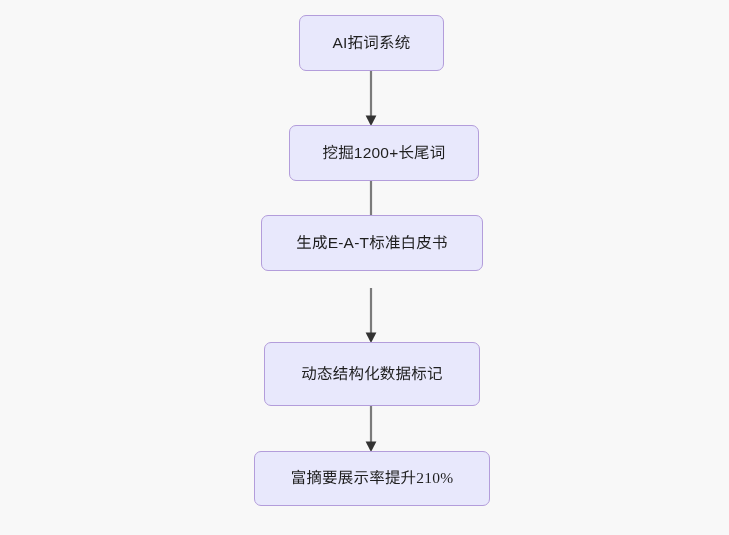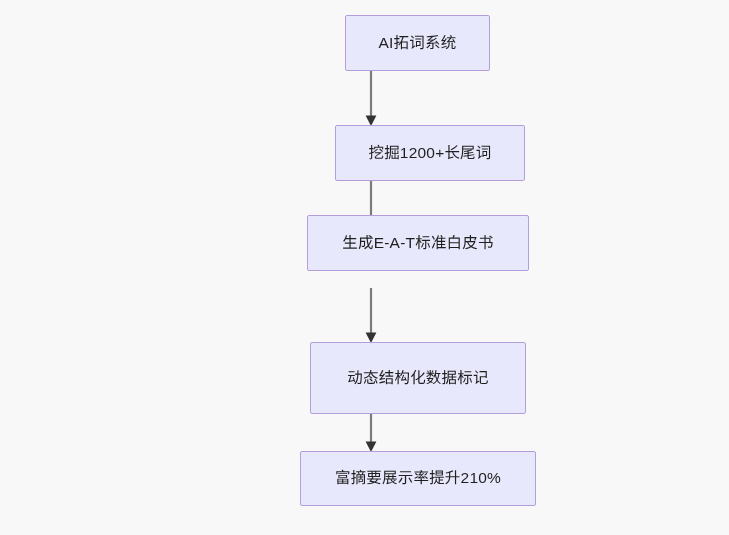--- a/index.html
+++ b/index.html
@@ -18,41 +18,40 @@
     position: relative;
     width: 729px;
     height: 535px;
     background: #f8f8f8;
   }
   .flow-node {
     position: absolute;
     box-sizing: border-box;
     background: #e8e8fc;
     border: 1.6px solid #b39ddb;
-    border-radius: 2px;
+    border-radius: 7px;
     display: flex;
     align-items: center;
     justify-content: center;
     z-index: 2;
-    margin-left: 46px;
   }
   .flow-node .node-label {
     font-size: 15.5px;
     line-height: 1.2;
     color: #1f1f1f;
     letter-spacing: 0.2px;
     white-space: nowrap;
     text-align: center;
   }
   
   .node-1 { left: 299px; top: 15px;  width: 145px; height: 56px; }
   .node-2 { left: 289px; top: 125px; width: 190px; height: 56px; }
   .node-3 { left: 261px; top: 215px; width: 222px; height: 56px; }
-  .node-4 { left: 264px; top: 342px; width: 216px; height: 72px; }
-  .node-5 { left: 254px; top: 451px; width: 236px; height: 55px; }
+  .node-4 { left: 264px; top: 342px; width: 216px; height: 64px; }
+  .node-5 { left: 254px; top: 451px; width: 236px; height: 55px; font-family: Liberation Serif, serif; }
 
   .flow-edge {
     position: absolute;
     z-index: 1;
     overflow: visible;
   }
   .edge-line {
     stroke: #7b7b7b;
     stroke-width: 2.2;
   }

